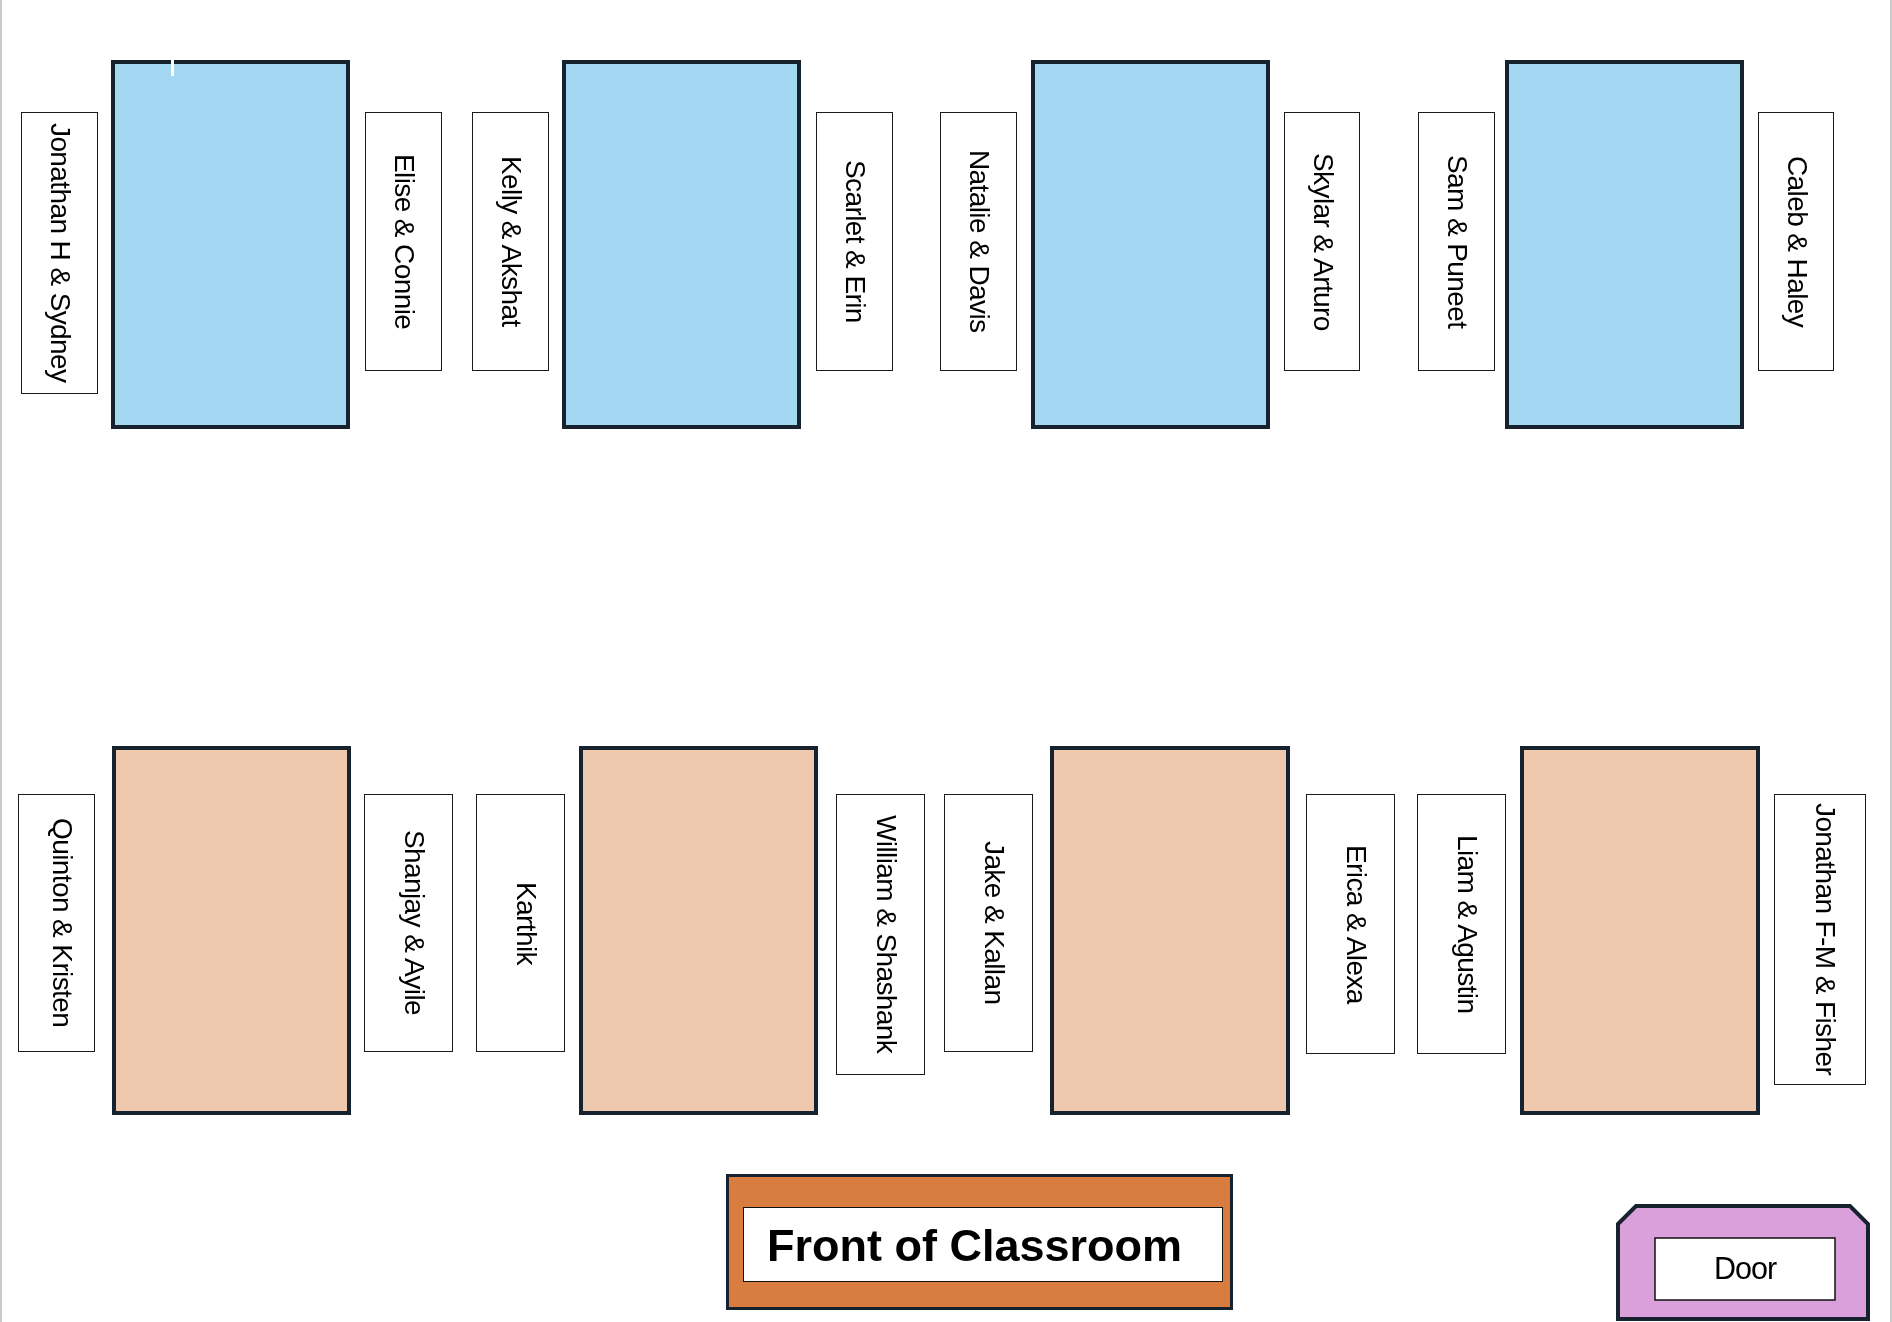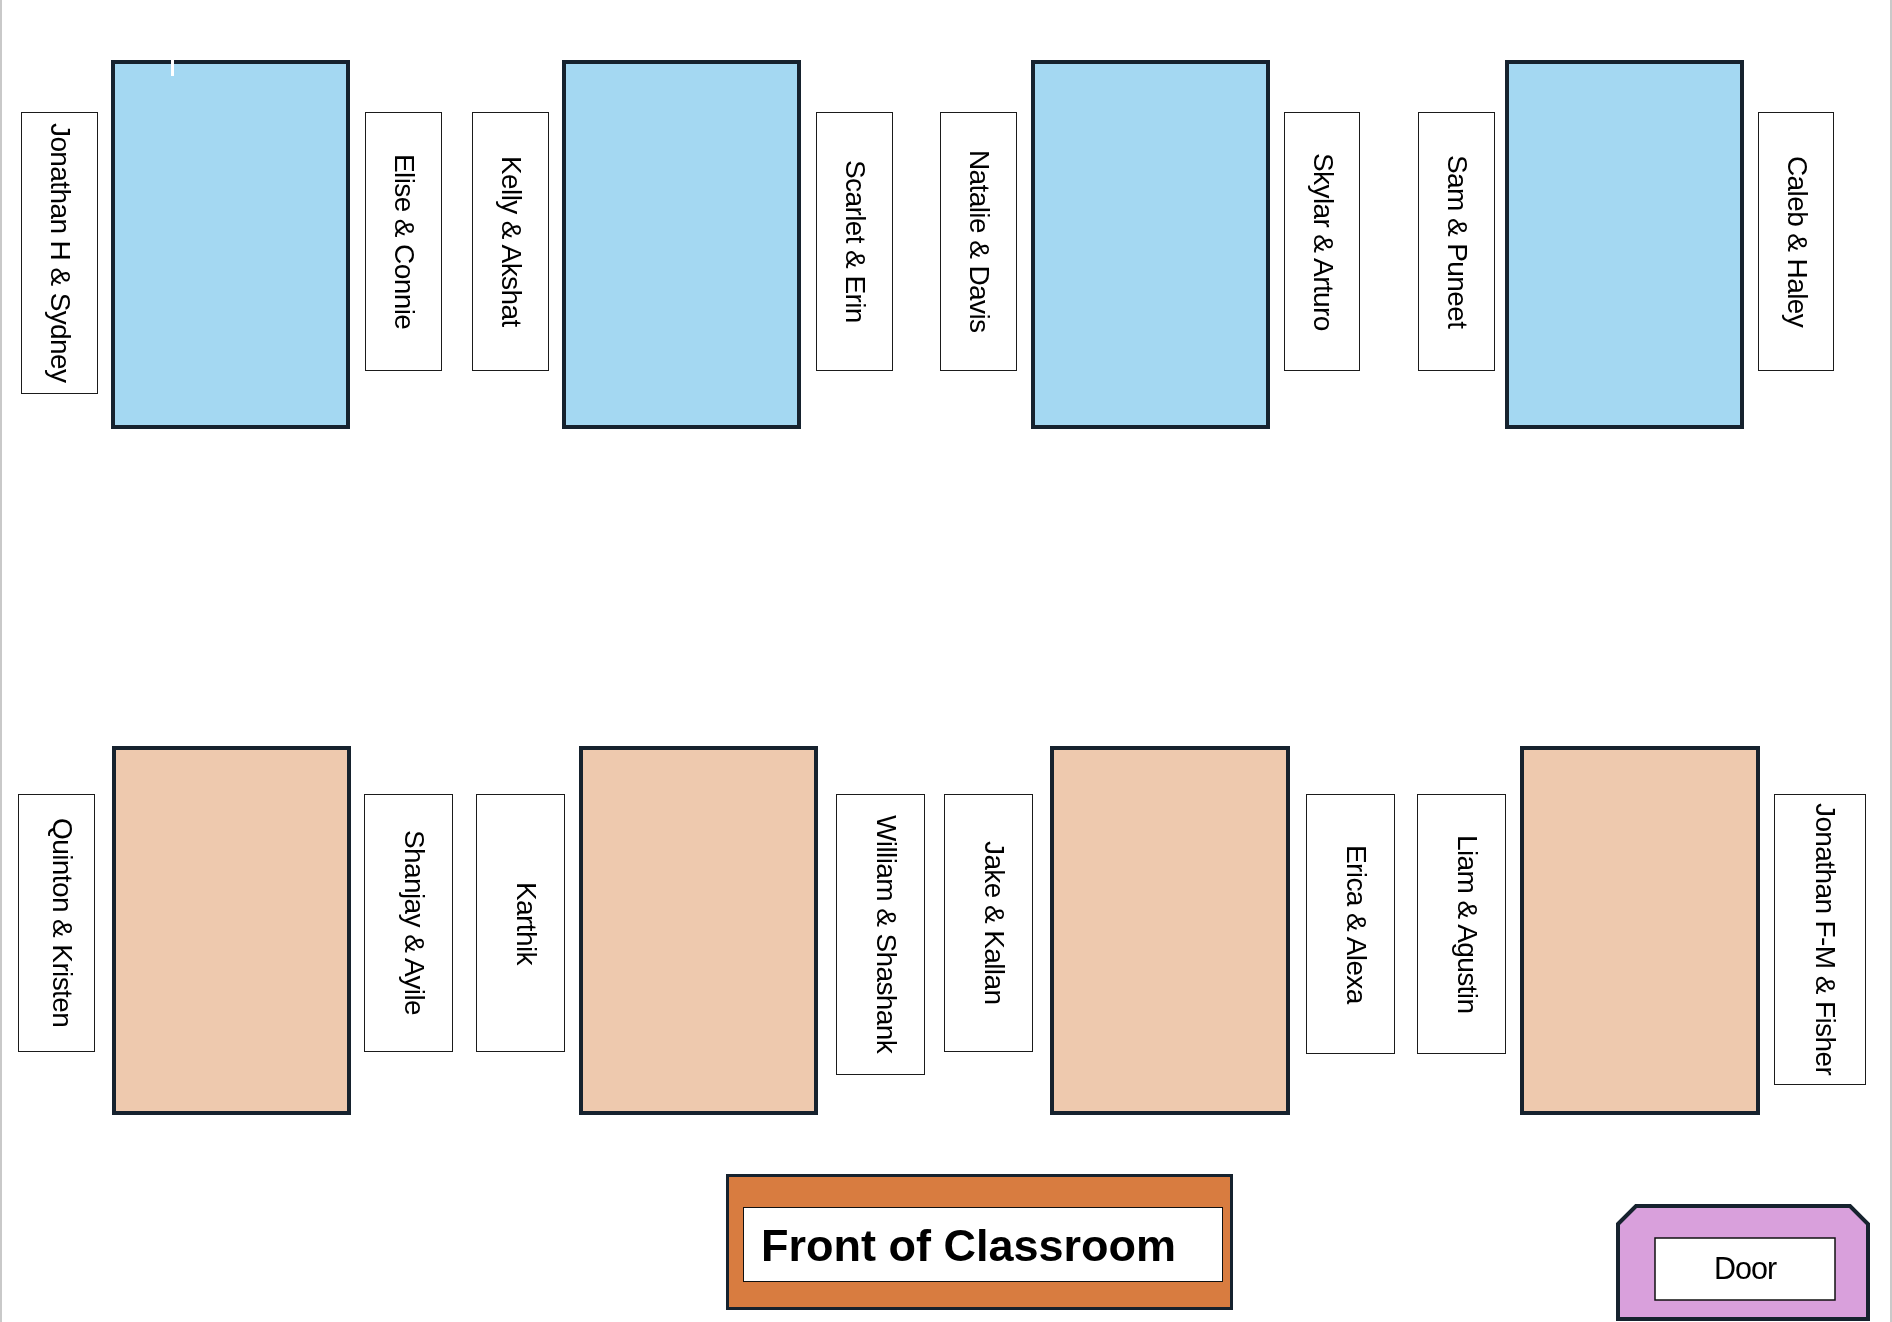--- a/index.html
+++ b/index.html
@@ -82,20 +82,20 @@
     <span>Liam &amp; Agustin</span>
   </div>
 <div class="lbl bot" style="left:1774px;width:92px;height:291px;">
     <span>Jonathan F-M &amp; Fisher</span>
   </div>
 
 <div style="position:absolute;left:726px;top:1174px;width:507px;height:136px;box-sizing:border-box;
             border:3px solid #16222e;background:#d87c40;"></div>
 <div style="position:absolute;left:743px;top:1207px;width:480px;height:75px;box-sizing:border-box;
             border:1.5px solid #111;background:#fff;display:flex;align-items:center;">
-  <span style="font-size:45px;font-weight:bold;color:#000;padding-left:17px;position:relative;top:1px;">Front of Classroom</span>
+  <span style="font-size:45px;font-weight:bold;color:#000;padding-left:23px;position:relative;top:1px;">Front of Classroom</span>
 </div>
 
 <svg style="position:absolute;left:1614px;top:1202px;" width="258" height="121" viewBox="0 0 258 121">
   <polygon points="4,22 22,4 236,4 254,22 254,117 4,117" fill="#d9a0dc" stroke="#16222e" stroke-width="4"></polygon>
   <rect x="41" y="36" width="180" height="62" fill="#ffffff" stroke="#111111" stroke-width="1.5"></rect>
   <text x="131" y="77" font-family="Liberation Sans, sans-serif" font-size="30.5" letter-spacing="-1" fill="#000" text-anchor="middle">Door</text>
 </svg>
 
 </body></html>

